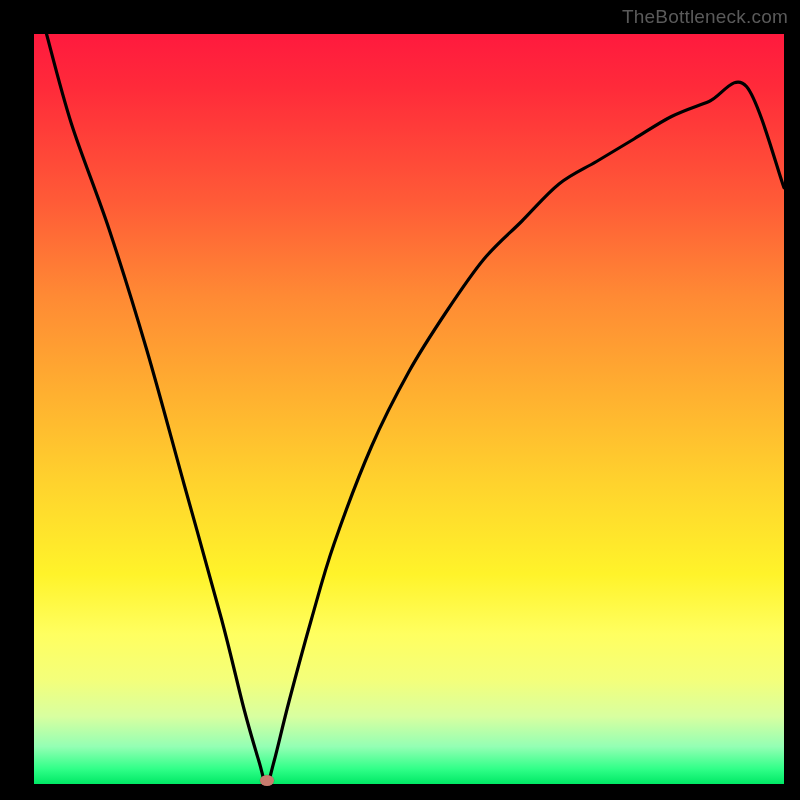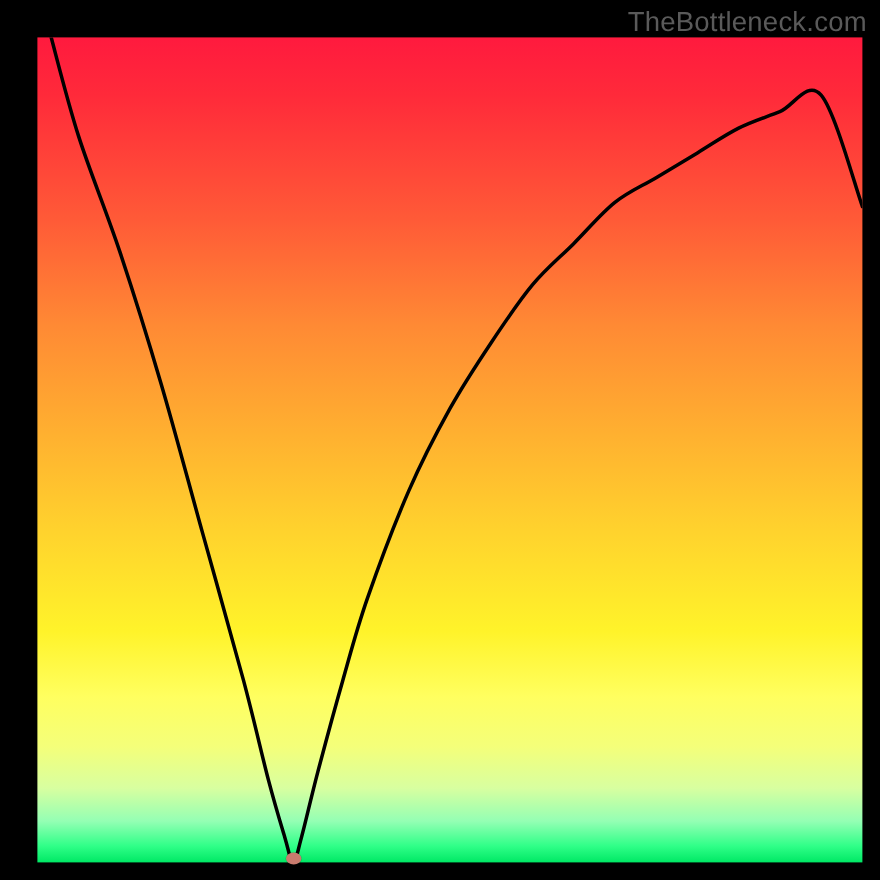--- a/index.html
+++ b/index.html
@@ -43,21 +43,21 @@
     position: absolute;
     inset: 0;
     width: 100%;
     height: 100%;
   }
   .attribution {
     position: absolute;
     top: 6px;
     right: 12px;
     color: #5a5a5a;
-    font-size: 25px;
+    font-size: 19px;
     font-weight: 400;
     letter-spacing: 0.2px;
   }
   .marker {
     position: absolute;
     width: 14px;
     height: 11px;
     border-radius: 50% / 50%;
     background: #c97b6e;
     box-shadow: 0 0 0 0.5px rgba(0,0,0,0.15);

